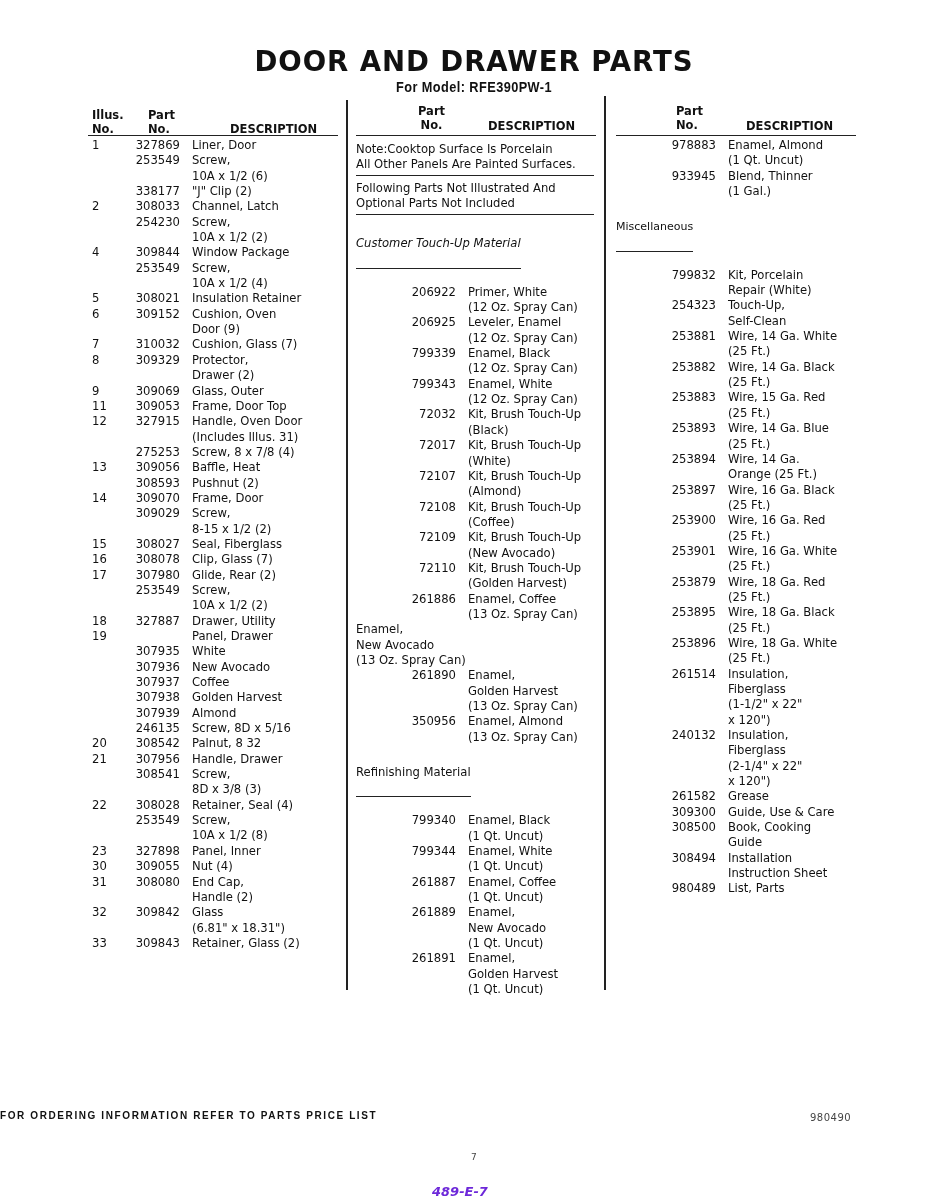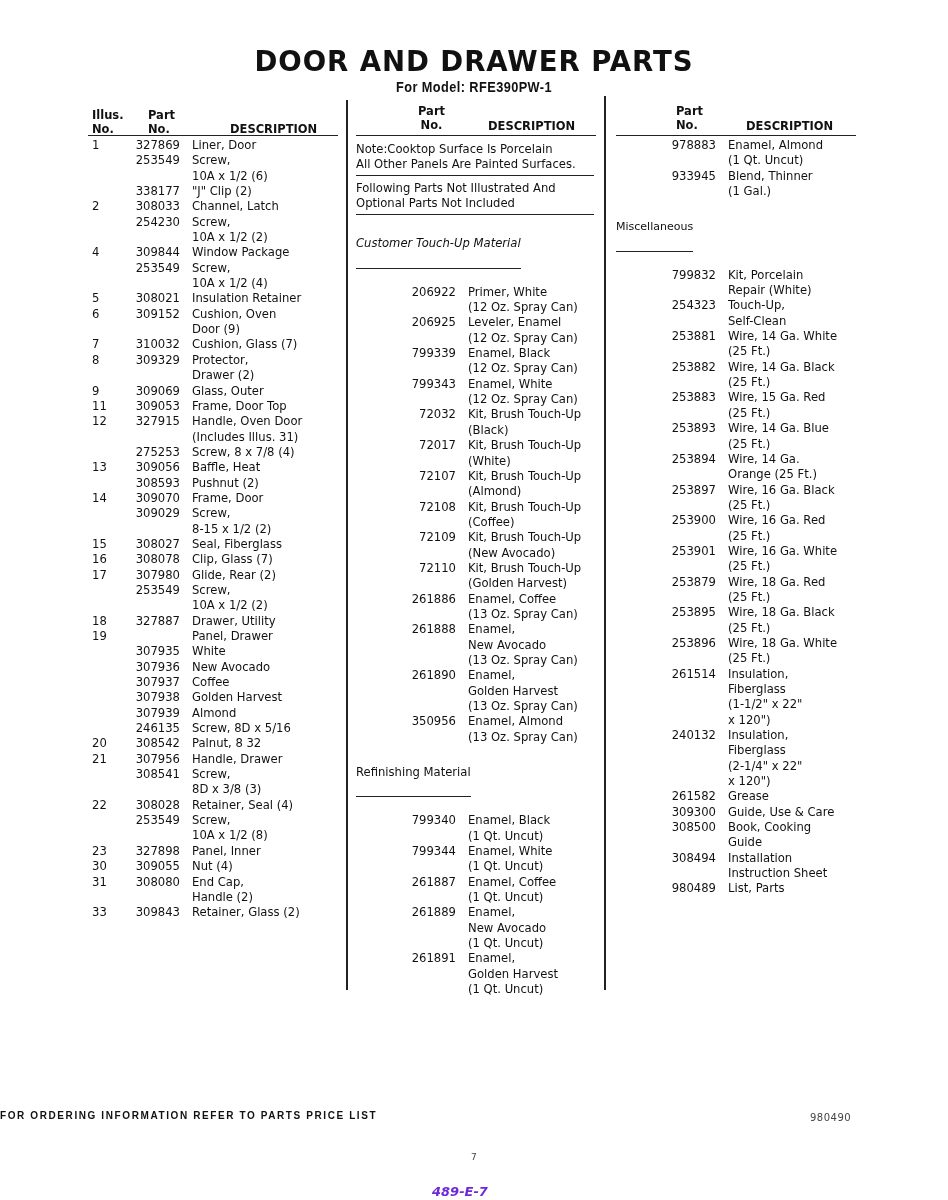--- a/index.html
+++ b/index.html
@@ -265,20 +265,26 @@
         <span class="part">309055</span>
         <span class="desc">Nut (4)</span>
       </div>
       <div class="row">
         <span class="illus">31</span>
         <span class="part">308080</span>
         <span class="desc">End Cap,
 Handle (2)</span>
       </div>
       <div class="row">
+        <span class="illus">32</span>
+        <span class="part">309842</span>
+        <span class="desc">Glass
+(6.81" x 18.31")</span>
+      </div>
+      <div class="row">
         <span class="illus">33</span>
         <span class="part">309843</span>
         <span class="desc">Retainer, Glass (2)</span>
       </div>
     </div>
 </div>
 
 <div class="col col2">
   <div class="hdr">
     <span style="left:62px; top:2px; white-space:pre-line; text-align:center;">Part
@@ -343,21 +349,20 @@
         <span class="part">72110</span>
         <span class="desc">Kit, Brush Touch-Up
 (Golden Harvest)</span>
       </div>
       <div class="row">
         <span class="part">261886</span>
         <span class="desc">Enamel, Coffee
 (13 Oz. Spray Can)</span>
       </div>
       <div class="row">
-        <span class="part">261888</span>
         <span class="desc">Enamel,
 New Avocado
 (13 Oz. Spray Can)</span>
       </div>
       <div class="row">
         <span class="part">261890</span>
         <span class="desc">Enamel,
 Golden Harvest
 (13 Oz. Spray Can)</span>
       </div>

